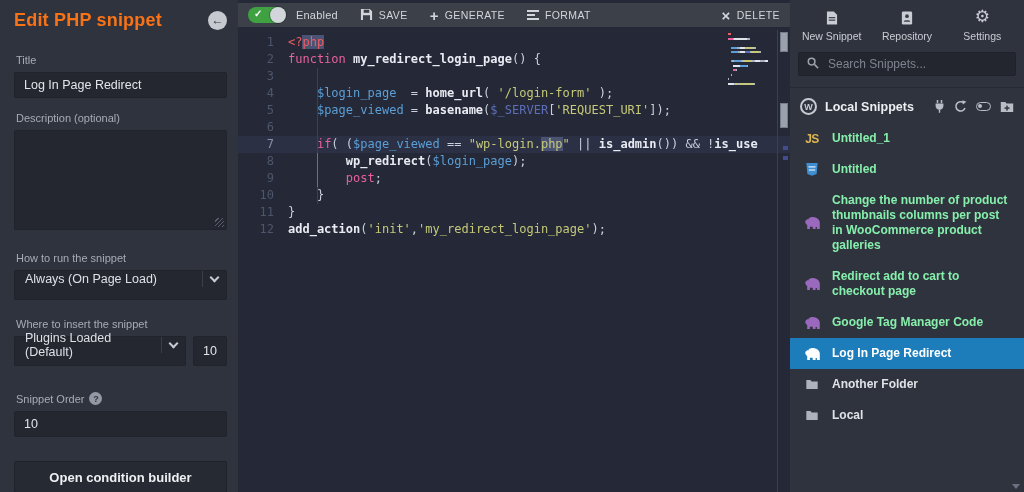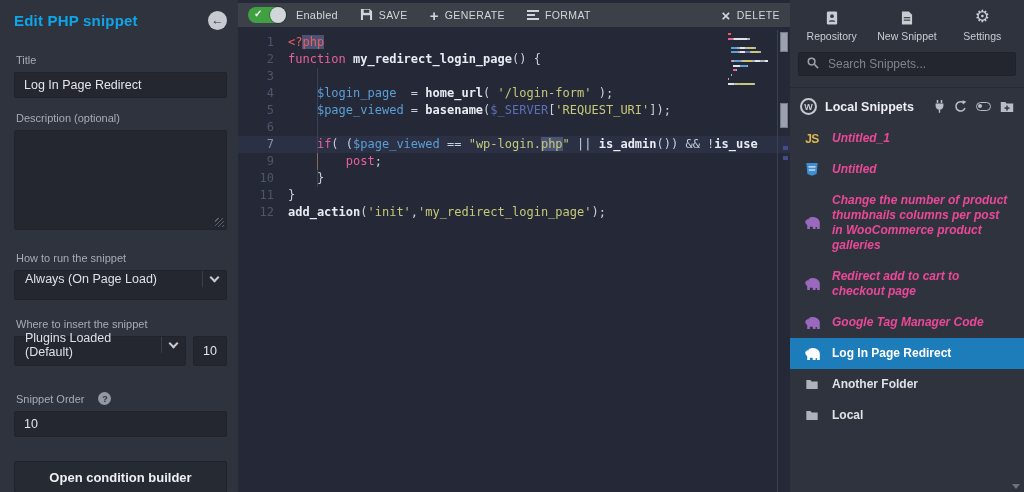--- a/index.html
+++ b/index.html
@@ -5,39 +5,39 @@
   html,body{margin:0;padding:0;background:#262a33;}
   *{box-sizing:border-box;}
   .app{
     width:1024px;height:492px;overflow:hidden;
     display:grid;grid-template-columns:238px 552px 234px;
     font-family:"Liberation Sans",sans-serif;color:#dfe2e8;
   }
   
   .lpanel{background:#2f333d;padding:0 11px 0 14px;position:relative;overflow:hidden;}
   .lhead{display:flex;align-items:center;justify-content:space-between;height:40px;}
-  .lhead h1{font-size:15px;font-weight:700;color:#0ea5e9;margin:0;letter-spacing:.2px;}
+  .lhead h1{font-size:18px;font-weight:700;color:#f97316;margin:0;letter-spacing:.2px;}
   .backbtn{width:19px;height:19px;border-radius:50%;background:#c6c9cf;color:#2f333d;
     display:flex;align-items:center;justify-content:center;font-size:12px;font-weight:700;cursor:pointer;line-height:1;}
   .flabel{font-size:11px;color:#a6acb6;margin:14px 0 6px 2px;}
   .fbox{background:#24272f;border:1px solid #20232a;border-radius:2px;color:#e3e5ea;font-size:12.5px;}
   .tinput{width:100%;height:26px;padding:0 9px;outline:none;font-family:"Liberation Sans",sans-serif;}
   .tarea{width:100%;height:100px;position:relative;}
   .resize-grip{position:absolute;right:2px;bottom:2px;width:9px;height:9px;
     background:repeating-linear-gradient(135deg,transparent,transparent 2px,#596070 2px,#596070 3px);}
   .selbox{height:30px;display:flex;align-items:center;padding:0 8px 12px 10px;cursor:pointer;}
   .selbox .selval{flex:1;font-size:12.5px;color:#dde0e6;}
   .seldiv{width:1px;height:16px;background:#3a3e48;margin:0 8px;}
   .chev{width:7px;height:7px;border-right:2px solid #c6cad1;border-bottom:2px solid #c6cad1;
     transform:rotate(45deg);margin-top:-4px;}
   .insrow{display:flex;gap:7px;}
   .insrow .selbox{flex:1;}
   .numbox{width:34px;height:30px;display:flex;align-items:center;justify-content:center;
     text-align:center;font-size:12.5px;padding:0;}
-  .orderlbl{display:flex;align-items:center;gap:14px;margin-top:26px;}
+  .orderlbl{display:flex;align-items:center;gap:5px;margin-top:26px;}
   .helpdot{width:13px;height:13px;border-radius:50%;background:#9299a4;color:#2f333d;
     font-size:9px;font-weight:700;display:flex;align-items:center;justify-content:center;cursor:pointer;}
   .condbtn{margin-top:24px;width:100%;height:32px;background:#262a33;border:1px solid #20232a;
     border-radius:2px;color:#eef0f3;font-size:13px;font-weight:700;display:flex;align-items:center;
     justify-content:center;cursor:pointer;}
   
   .mid{background:#252937;display:flex;flex-direction:column;overflow:hidden;position:relative;}
   .tbar{height:30px;padding:3px 0 3px 0;}
   .tbar-inner{height:24px;background:#3c4049;display:flex;align-items:center;padding:0 10px;gap:22px;}
   .tgl{width:38px;height:16px;border-radius:9px;background:#3fa142;position:relative;cursor:pointer;flex:0 0 auto;}
@@ -91,21 +91,21 @@
   .wpbadge{width:17px;height:17px;border-radius:50%;border:2px solid #c6cad1;color:#c6cad1;
     font-size:9px;font-weight:700;display:flex;align-items:center;justify-content:center;flex:0 0 auto;}
   .lstitle{flex:1;font-size:12.5px;font-weight:700;color:#eceef1;}
   .lsicons{display:flex;align-items:center;gap:9px;color:#b9bdc6;}
   .lsicons .hic{cursor:pointer;display:flex;align-items:center;}
   .tglico{width:15px;height:9px;border:1.5px solid #b9bdc6;border-radius:5px;position:relative;}
   .tglico i{position:absolute;left:1px;top:1px;width:4px;height:4px;border-radius:50%;background:#b9bdc6;}
   .snlist{flex:1;overflow:hidden;}
   .sn-item{display:flex;align-items:center;gap:10px;padding:8px 12px;cursor:pointer;}
   .sn-item .sicon{width:20px;flex:0 0 auto;display:flex;justify-content:center;color:#9a68bd;}
-  .sn-item .stitle{font-size:12px;line-height:15px;font-style:italic;font-weight:600;color:#ec4899;}
+  .sn-item .stitle{font-size:12px;line-height:15px;font-weight:600;color:#86efac;}
   .sn-item.folder .sicon{color:#adb2bb;}
   .sn-item.folder .stitle{font-style:normal;font-weight:700;color:#dfe2e7;}
   .sn-item.sel{background:#1d7dba;}
   .sn-item.sel .sicon{color:#ffffff;}
   .sn-item.sel .stitle{font-style:normal;font-weight:700;color:#ffffff;}
   .jsi{color:#ddb64f;font-style:normal;font-weight:700;font-size:12px;letter-spacing:-.5px;}
   .scroll-arrow{position:absolute;right:4px;bottom:3px;width:0;height:0;
     border-left:4px solid transparent;border-right:4px solid transparent;border-top:5px solid #6b7180;cursor:pointer;}
 </style>
 </head>
@@ -200,20 +200,21 @@
 
     <div class="code-area">
       <div>
           <div class="code-line"><span class="ln">1</span><span class="ltext"><span class="tk-r">&lt;?</span><span class="tk-rh">php</span></span></div>
           <div class="code-line"><span class="ln">2</span><span class="ltext"><span class="tk-k">function</span><span class="tk-p"> </span><span class="tk-f">my_redirect_login_page</span><span class="tk-p">() {</span></span></div>
           <div class="code-line"><span class="ln">3</span><span class="ltext"></span><i class="guide"></i></div>
           <div class="code-line"><span class="ln">4</span><span class="ltext"><span class="tk-w">    </span><span class="tk-v">$login_page</span><span class="tk-p">  = </span><span class="tk-f">home_url</span><span class="tk-p">( </span><span class="tk-s">'/login-form'</span><span class="tk-p"> );</span></span><i class="guide"></i></div>
           <div class="code-line"><span class="ln">5</span><span class="ltext"><span class="tk-w">    </span><span class="tk-v">$page_viewed</span><span class="tk-p"> = </span><span class="tk-f">basename</span><span class="tk-p">(</span><span class="tk-sv">$_SERVER</span><span class="tk-p">[</span><span class="tk-s">'REQUEST_URI'</span><span class="tk-p">]);</span></span><i class="guide"></i></div>
           <div class="code-line"><span class="ln">6</span><span class="ltext"></span><i class="guide"></i></div>
           <div class="code-line active"><span class="ln">7</span><span class="ltext"><span class="tk-w">    </span><span class="tk-k">if</span><span class="tk-p">( (</span><span class="tk-v">$page_viewed</span><span class="tk-p"> == </span><span class="tk-s">"wp-login.</span><span class="tk-sh">php</span><span class="tk-s">"</span><span class="tk-p"> || </span><span class="tk-f">is_admin</span><span class="tk-p">()) &amp;&amp; !</span><span class="tk-f">is_use</span></span><i class="guide"></i></div>
+          <div class="code-line"><span class="ln">8</span><span class="ltext"><span class="tk-w">        </span><span class="tk-f">wp_redirect</span><span class="tk-p">(</span><span class="tk-v">$login_page</span><span class="tk-p">);</span></span><i class="guide go"></i></div>
           <div class="code-line"><span class="ln">9</span><span class="ltext"><span class="tk-w">        </span><span class="tk-k">post</span><span class="tk-p">;</span></span><i class="guide go"></i></div>
           <div class="code-line"><span class="ln">10</span><span class="ltext"><span class="tk-w">    </span><span class="tk-p">}</span></span><i class="guide"></i></div>
           <div class="code-line"><span class="ln">11</span><span class="ltext"><span class="tk-p">}</span></span></div>
           <div class="code-line"><span class="ln">12</span><span class="ltext"><span class="tk-f">add_action</span><span class="tk-p">(</span><span class="tk-s">'init'</span><span class="tk-p">,</span><span class="tk-s">'my_redirect_login_page'</span><span class="tk-p">);</span></span></div>
         </div>
       <div class="minimap">
           <div class="mm-row"><i style="width: 1.2px; background: rgb(239, 92, 98);"></i><i style="width: 1.9px; background: rgb(239, 92, 98);"></i></div>
           <div class="mm-row"><i style="width: 5px; background: rgb(232, 96, 156);"></i><i style="width: 0.6px; background: rgb(170, 176, 189);"></i><i style="width: 13.6px; background: rgb(223, 227, 234);"></i><i style="width: 2.5px; background: rgb(170, 176, 189);"></i></div>
           <div class="mm-row"></div>
           <div class="mm-row"><i style="width: 2.5px;"></i><i style="width: 6.8px; background: rgb(91, 159, 214);"></i><i style="width: 2.5px; background: rgb(170, 176, 189);"></i><i style="width: 5px; background: rgb(223, 227, 234);"></i><i style="width: 1.2px; background: rgb(170, 176, 189);"></i><i style="width: 8.1px; background: rgb(197, 201, 121);"></i><i style="width: 1.9px; background: rgb(170, 176, 189);"></i></div>
@@ -232,37 +233,37 @@
         <div class="vmark" style="top:116px;"></div>
         <div class="vmark" style="top:126px;"></div>
       </div>
     </div>
   </div>
 
   <div class="rpanel">
     <div class="rnav">
       <div class="rnav-item">
         <span class="nicon">
+          <svg viewBox="0 0 13 15" width="12" height="14">
+            <path d="M1,0.5 h7.5 L12,4 V14.5 H1 Z" fill="#c9ccd2"></path>
+            <rect x="3" y="6.5" width="7" height="1.3" fill="#3a3e48"></rect>
+            <rect x="3" y="9.2" width="7" height="1.3" fill="#3a3e48"></rect>
+          </svg>
+        </span>
+        <span class="nlabel">New Snippet</span>
+      </div>
+      <div class="rnav-item">
+        <span class="nicon">
           <svg viewBox="0 0 12 15" width="12" height="14">
             <rect x="0.5" y="0.5" width="11" height="14" rx="1.5" fill="#c9ccd2"></rect>
             <circle cx="6" cy="5.6" r="2" fill="#3a3e48"></circle>
             <path d="M2.5,11.5 c0,-2 7,-2 7,0 Z" fill="#3a3e48"></path>
           </svg>
         </span>
         <span class="nlabel">Repository</span>
-      </div>
-      <div class="rnav-item">
-        <span class="nicon">
-          <svg viewBox="0 0 13 15" width="12" height="14">
-            <path d="M1,0.5 h7.5 L12,4 V14.5 H1 Z" fill="#c9ccd2"></path>
-            <rect x="3" y="6.5" width="7" height="1.3" fill="#3a3e48"></rect>
-            <rect x="3" y="9.2" width="7" height="1.3" fill="#3a3e48"></rect>
-          </svg>
-        </span>
-        <span class="nlabel">New Snippet</span>
       </div>
       <div class="rnav-item">
         <span class="nicon gear">⚙</span>
         <span class="nlabel">Settings</span>
       </div>
     </div>
 
     <div class="searchwrap">
       <span>
         <svg viewBox="0 0 13 13" width="12" height="12" fill="none" stroke="#9ba0aa" stroke-width="1.7">

